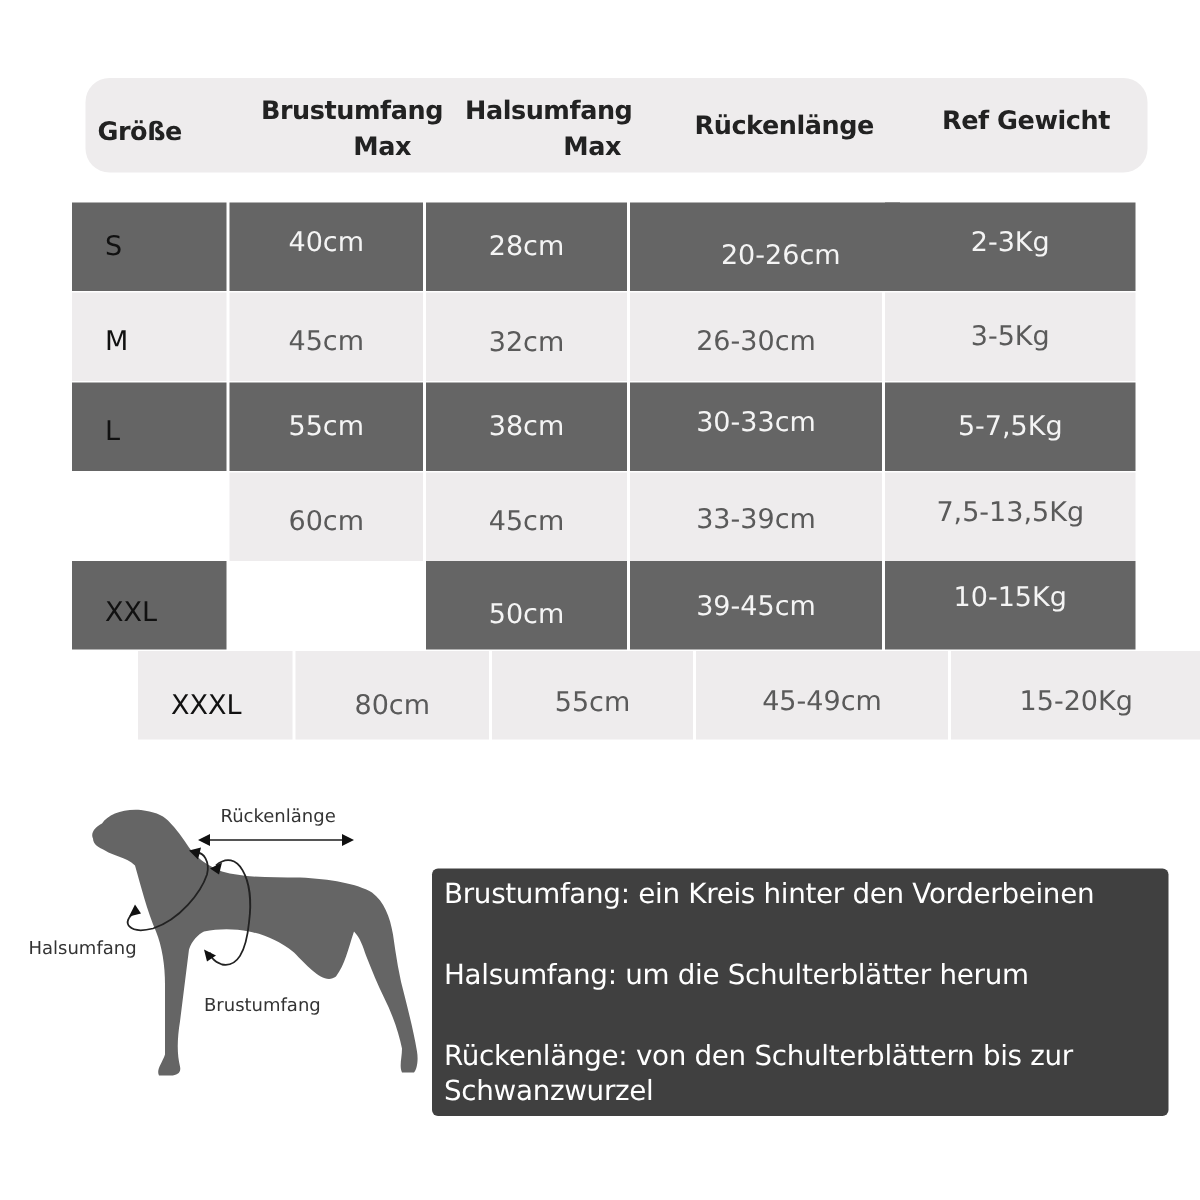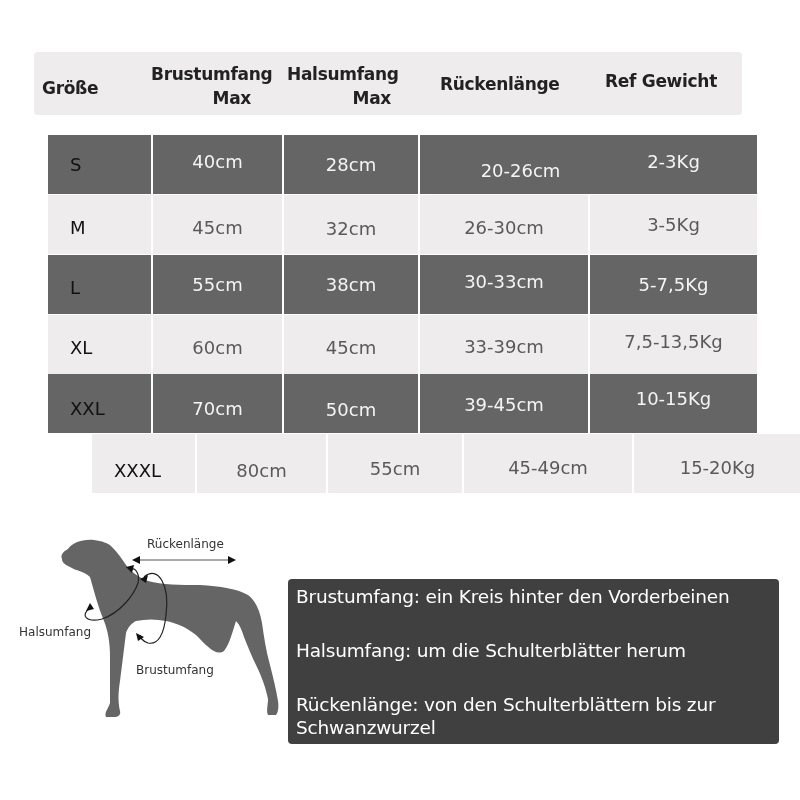--- a/index.html
+++ b/index.html
@@ -1,22 +1,22 @@
 <!DOCTYPE html>
 <html><head>
   <meta charset="utf-8">
   <style>
     html, body { margin: 0; padding: 0; }
     body {
       width: 800px; height: 800px; background: #ffffff; position: relative; overflow: hidden;
       font-family: "DejaVu Sans", "Liberation Sans", sans-serif;
     }
     .header {
-      position: absolute; left: 34px; top: 52px; width: 708px; height: 63px;
-      background: #eeeced; border-radius: 4px;
+      position: absolute; left: 57px; top: 52px; width: 708px; height: 63px;
+      background: #eeeced; border-radius: 16px;
     }
     .hcell {
       position: absolute; font-weight: bold; font-size: 17px; color: #222222; line-height: 24px;
       letter-spacing: -0.3px;
     }
     .hcell .l2 { display: block; text-align: right; }
     .table {
       position: absolute; left: 48px; top: 135px; width: 709px; height: 358px;
     }
     .row { position: absolute; left: 0; width: 709px; height: 59px; }
@@ -78,29 +78,27 @@
     <div class="cell" style="left:542px;width:167px;">3-5Kg</div>
   </div>
   <div class="row dark" style="top:120px;">
     <div class="cell size" style="left:0;width:103px;padding-top:6px;">L</div>
     <div class="cell" style="left:105px;width:129px;">55cm</div>
     <div class="cell" style="left:236px;width:134px;">38cm</div>
     <div class="cell" style="left:372px;width:168px;padding-bottom:6px;">30-33cm</div>
     <div class="cell" style="left:542px;width:167px;">5-7,5Kg</div>
   </div>
   <div class="row light" style="top:180px;">
-    <div class="cell size" style="left:0;width:103px;padding-top:6px;">XL</div>
     <div class="cell" style="left:105px;width:129px;padding-top:6px;">60cm</div>
     <div class="cell" style="left:236px;width:134px;padding-top:6px;">45cm</div>
     <div class="cell" style="left:372px;width:168px;padding-top:4px;">33-39cm</div>
     <div class="cell" style="left:542px;width:167px;padding-bottom:6px;text-align:right;">7,5-13,5Kg</div>
   </div>
   <div class="row dark" style="top:239px;">
     <div class="cell size" style="left:0;width:103px;padding-top:10px;">XXL</div>
-    <div class="cell" style="left:105px;width:129px;padding-top:10px;">70cm</div>
     <div class="cell" style="left:236px;width:134px;padding-top:12px;">50cm</div>
     <div class="cell" style="left:372px;width:168px;padding-top:2px;">39-45cm</div>
     <div class="cell" style="left:542px;width:167px;padding-bottom:10px;">10-15Kg</div>
   </div>
   <div class="row light" style="top:299px;margin-left:44px;">
     <div class="cell size" style="left:0;width:103px;padding-top:14px;">XXXL</div>
     <div class="cell" style="left:105px;width:129px;padding-top:14px;">80cm</div>
     <div class="cell" style="left:236px;width:134px;padding-top:10px;">55cm</div>
     <div class="cell" style="left:372px;width:168px;padding-top:8px;">45-49cm</div>
     <div class="cell" style="left:542px;width:167px;padding-top:8px;">15-20Kg</div>

